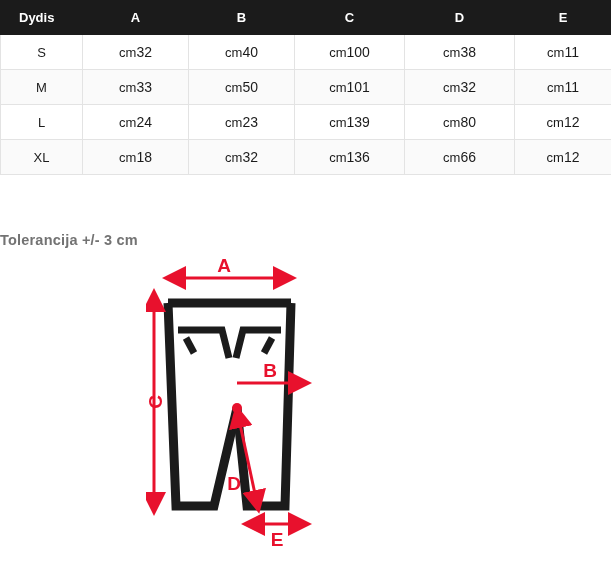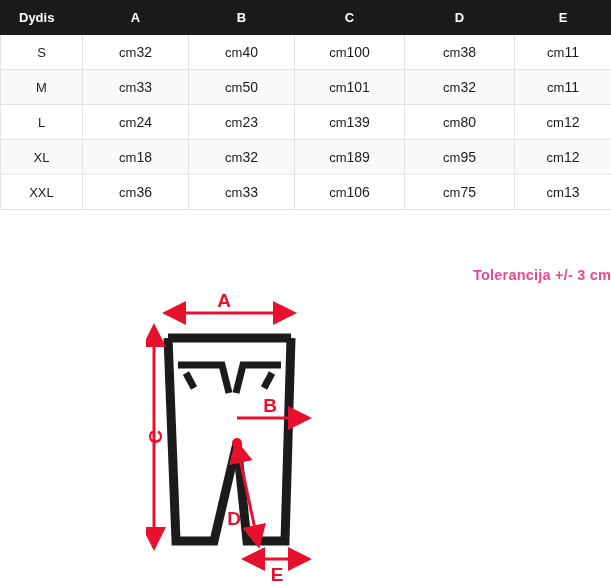--- a/index.html
+++ b/index.html
@@ -61,24 +61,24 @@
   col.c4 { width: 110px; }
   col.c5 { width: 97px; }
 
   .cellnum {
     font-size: 14px;
     text-align: center;
   }
 
   
   .tolerance {
-    text-align: right;
+    text-align: left;
     font-size: 14.5px;
     font-weight: bold;
-    color: #ec4899;
+    color: #737373;
     margin-top: 57px;
     letter-spacing: .2px;
   }
 
   
   .diagram-wrap {
     position: relative;
     width: 611px;
     height: 300px;
     margin-top: 10px;
@@ -140,31 +140,23 @@
         <td><span>cm</span><span class="cellnum">24</span></td>
         <td><span>cm</span><span class="cellnum">23</span></td>
         <td><span>cm</span><span class="cellnum">139</span></td>
         <td><span>cm</span><span class="cellnum">80</span></td>
         <td><span>cm</span><span class="cellnum">12</span></td>
       </tr>
       <tr>
         <td>XL</td>
         <td><span>cm</span><span class="cellnum">18</span></td>
         <td><span>cm</span><span class="cellnum">32</span></td>
-        <td><span>cm</span><span class="cellnum">189</span></td>
-        <td><span>cm</span><span class="cellnum">95</span></td>
+        <td><span>cm</span><span class="cellnum">136</span></td>
+        <td><span>cm</span><span class="cellnum">66</span></td>
         <td><span>cm</span><span class="cellnum">12</span></td>
-      </tr>
-      <tr>
-        <td>XXL</td>
-        <td><span>cm</span><span class="cellnum">36</span></td>
-        <td><span>cm</span><span class="cellnum">33</span></td>
-        <td><span>cm</span><span class="cellnum">106</span></td>
-        <td><span>cm</span><span class="cellnum">75</span></td>
-        <td><span>cm</span><span class="cellnum">13</span></td>
       </tr>
     </tbody>
   </table>
 
   <div class="tolerance">Tolerancija +/- 3 cm</div>
 
   <div class="diagram-wrap">
     <svg width="320" height="300" viewBox="0 0 320 300" xmlns="http://www.w3.org/2000/svg">
 
       <g>

